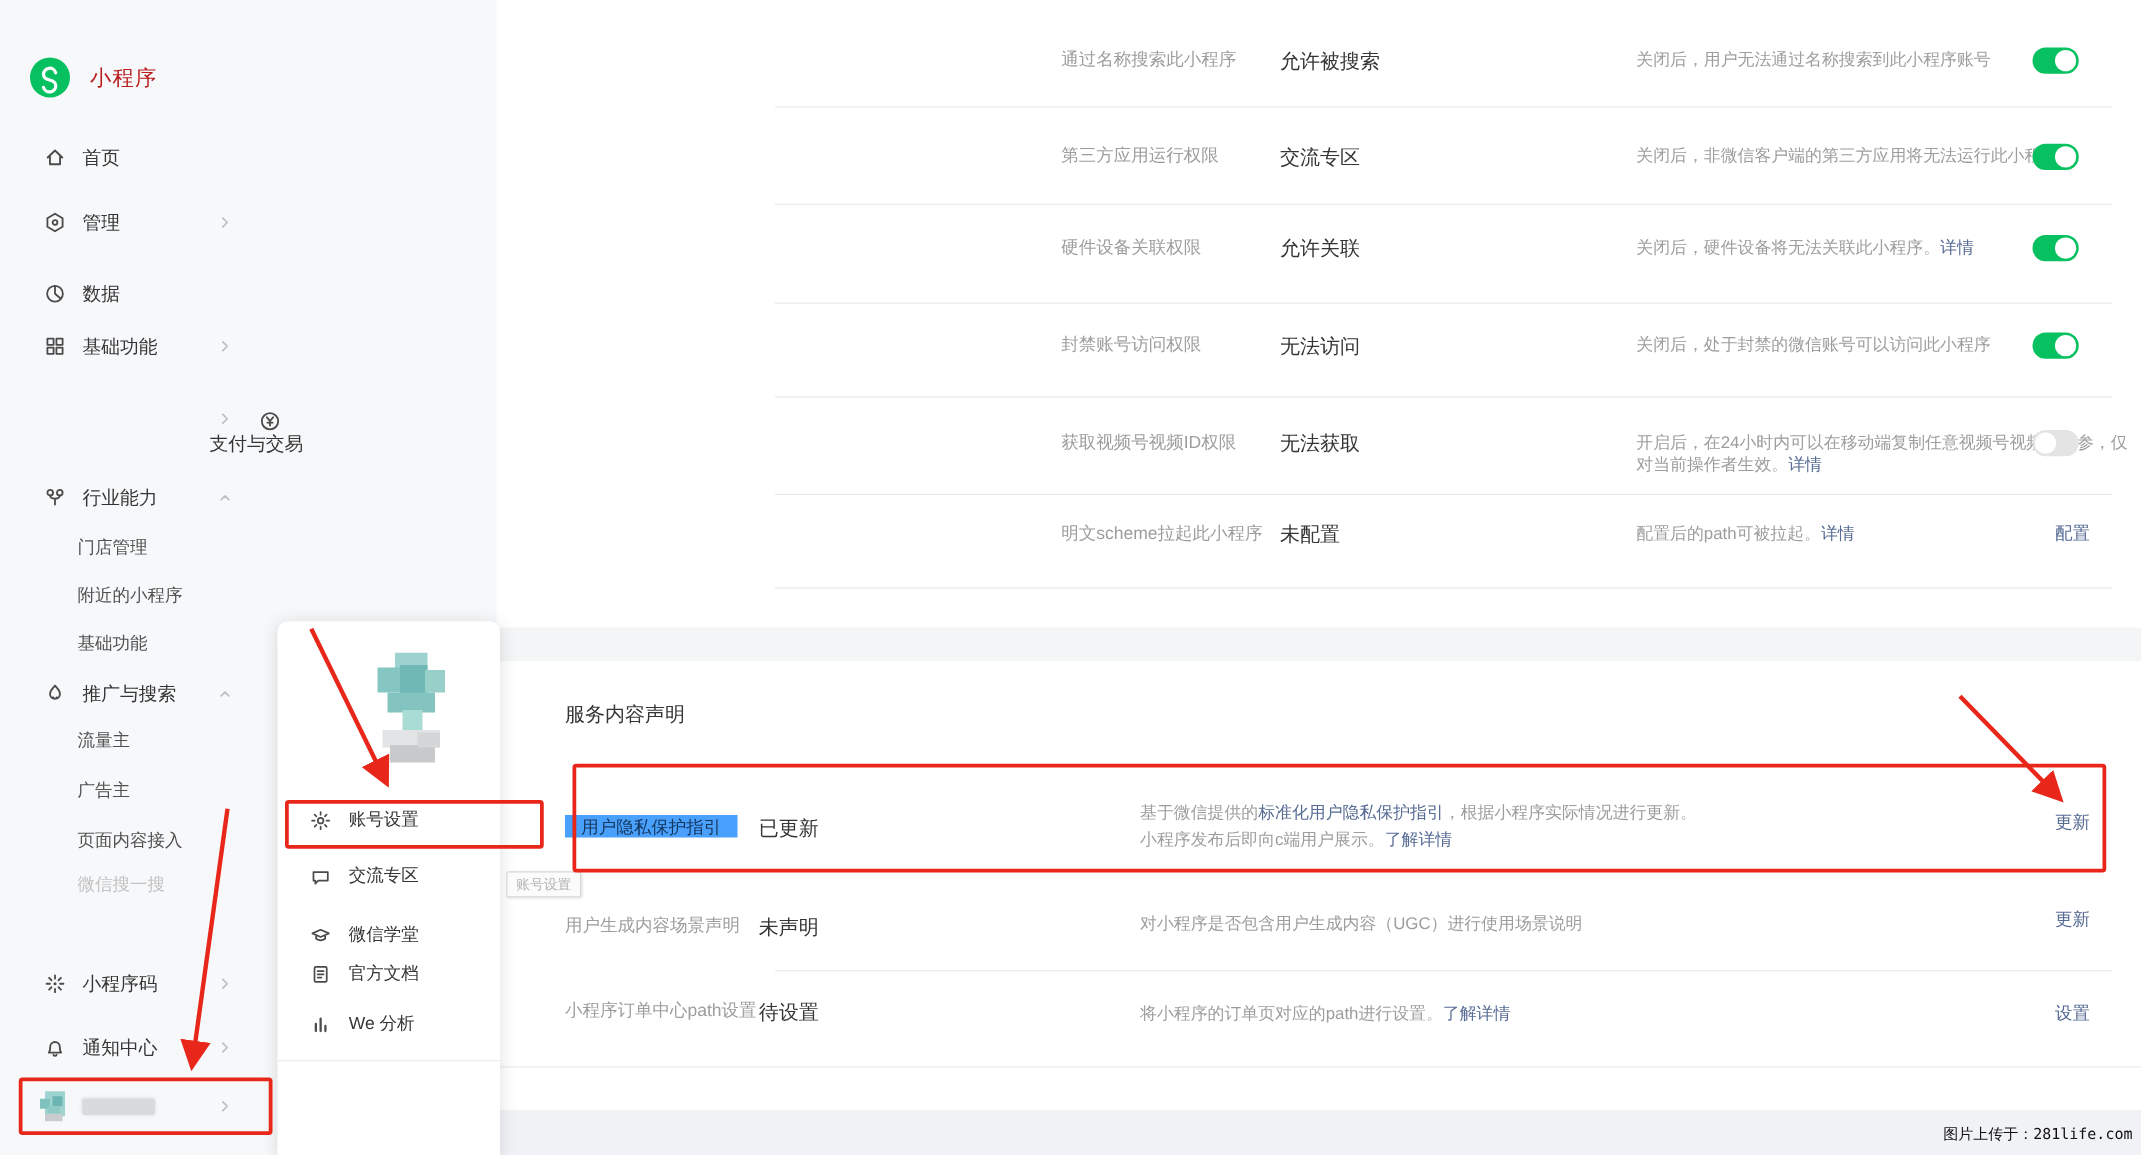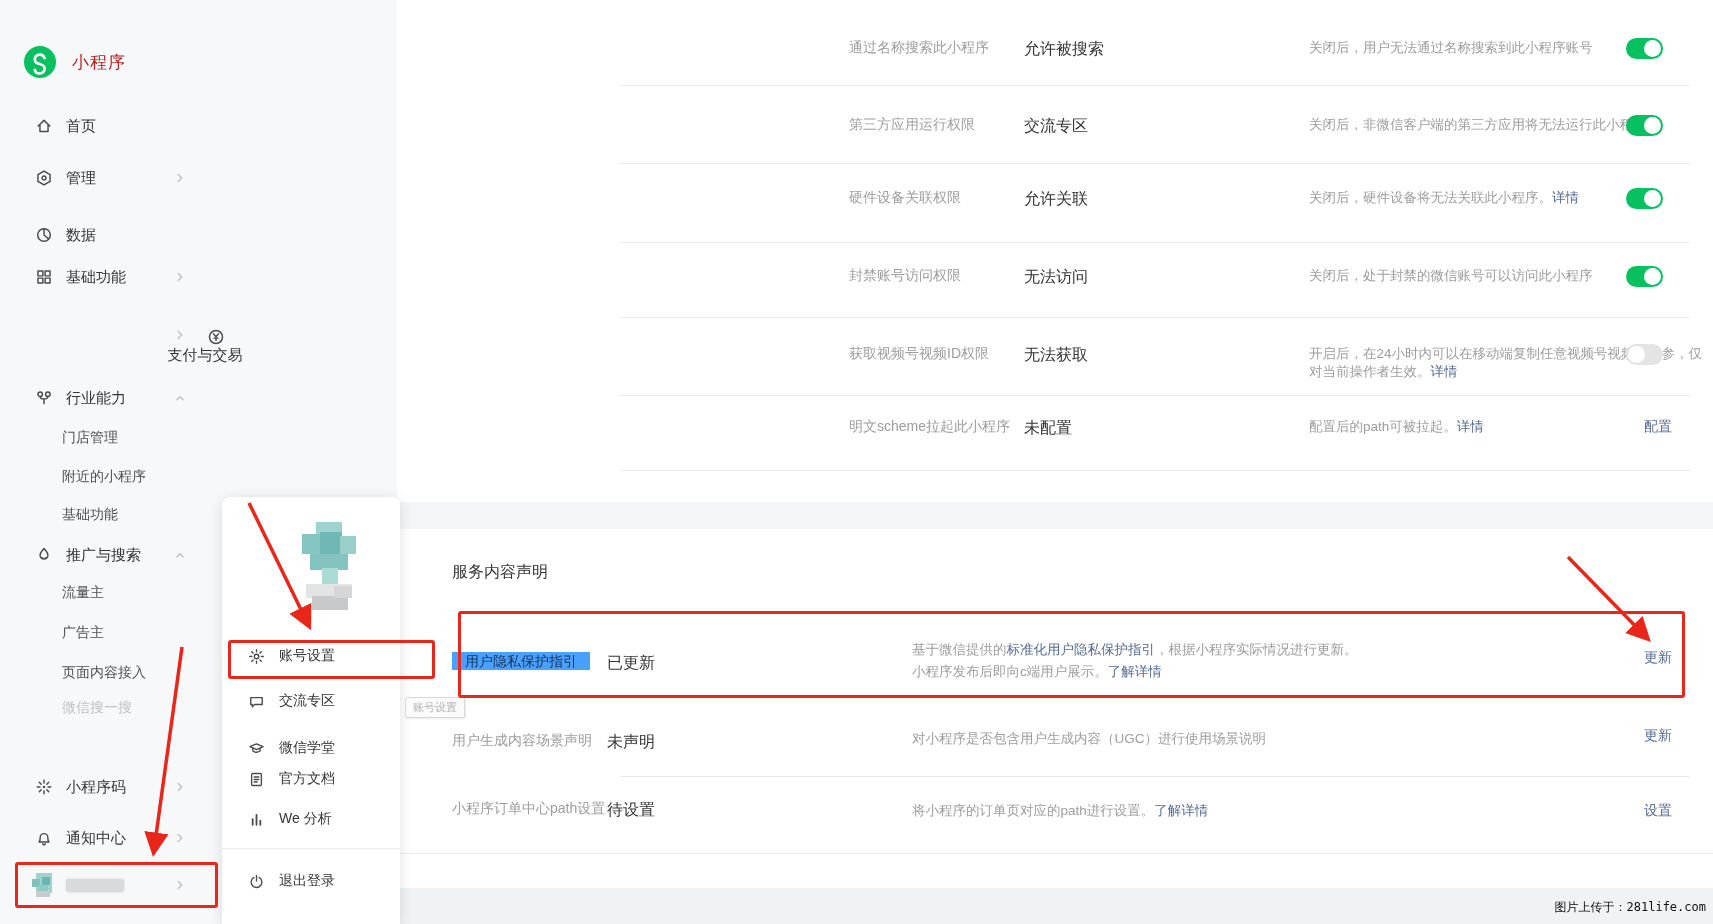--- a/index.html
+++ b/index.html
@@ -337,28 +337,20 @@
       <div class="popup-item" style="top: 304px;">
         <span class="ic">
           <svg width="17" height="17" viewBox="0 0 16 16">
             <path d="M4.4 13V7.6M8 13V3.6M11.6 13V9.2" fill="none" stroke="#4b4b4b" stroke-width="1.7" stroke-linecap="round"></path>
           </svg>
         </span>
         <span class="lbl">We 分析</span>
       </div>
     </div>
   <div class="popup-divider"></div>
-  <div class="popup-item" style="top:366px">
-    <span class="ic">
-        <svg width="17" height="17" viewBox="0 0 16 16">
-          <path d="M5.6 4.2a5 5 0 1 0 4.8 0M8 2.2v5.4" fill="none" stroke="#4b4b4b" stroke-width="1.3" stroke-linecap="round" stroke-linejoin="round"></path>
-        </svg>
-      </span>
-    <span class="lbl">退出登录</span>
-  </div>
 </div>
 
 <div class="tooltip">账号设置</div>
 
 <div class="anno-box" style="left:228px;top:640px;width:201px;height:33px"></div>
 <div class="anno-box" style="left:15px;top:862px;width:197px;height:40px"></div>
 <div class="anno-box" style="left:458px;top:611px;width:1221px;height:81px"></div>
 <svg id="anno-svg">
   <defs>
     <marker id="arrow" markerWidth="7" markerHeight="7" refX="5" refY="3.5" orient="auto">

